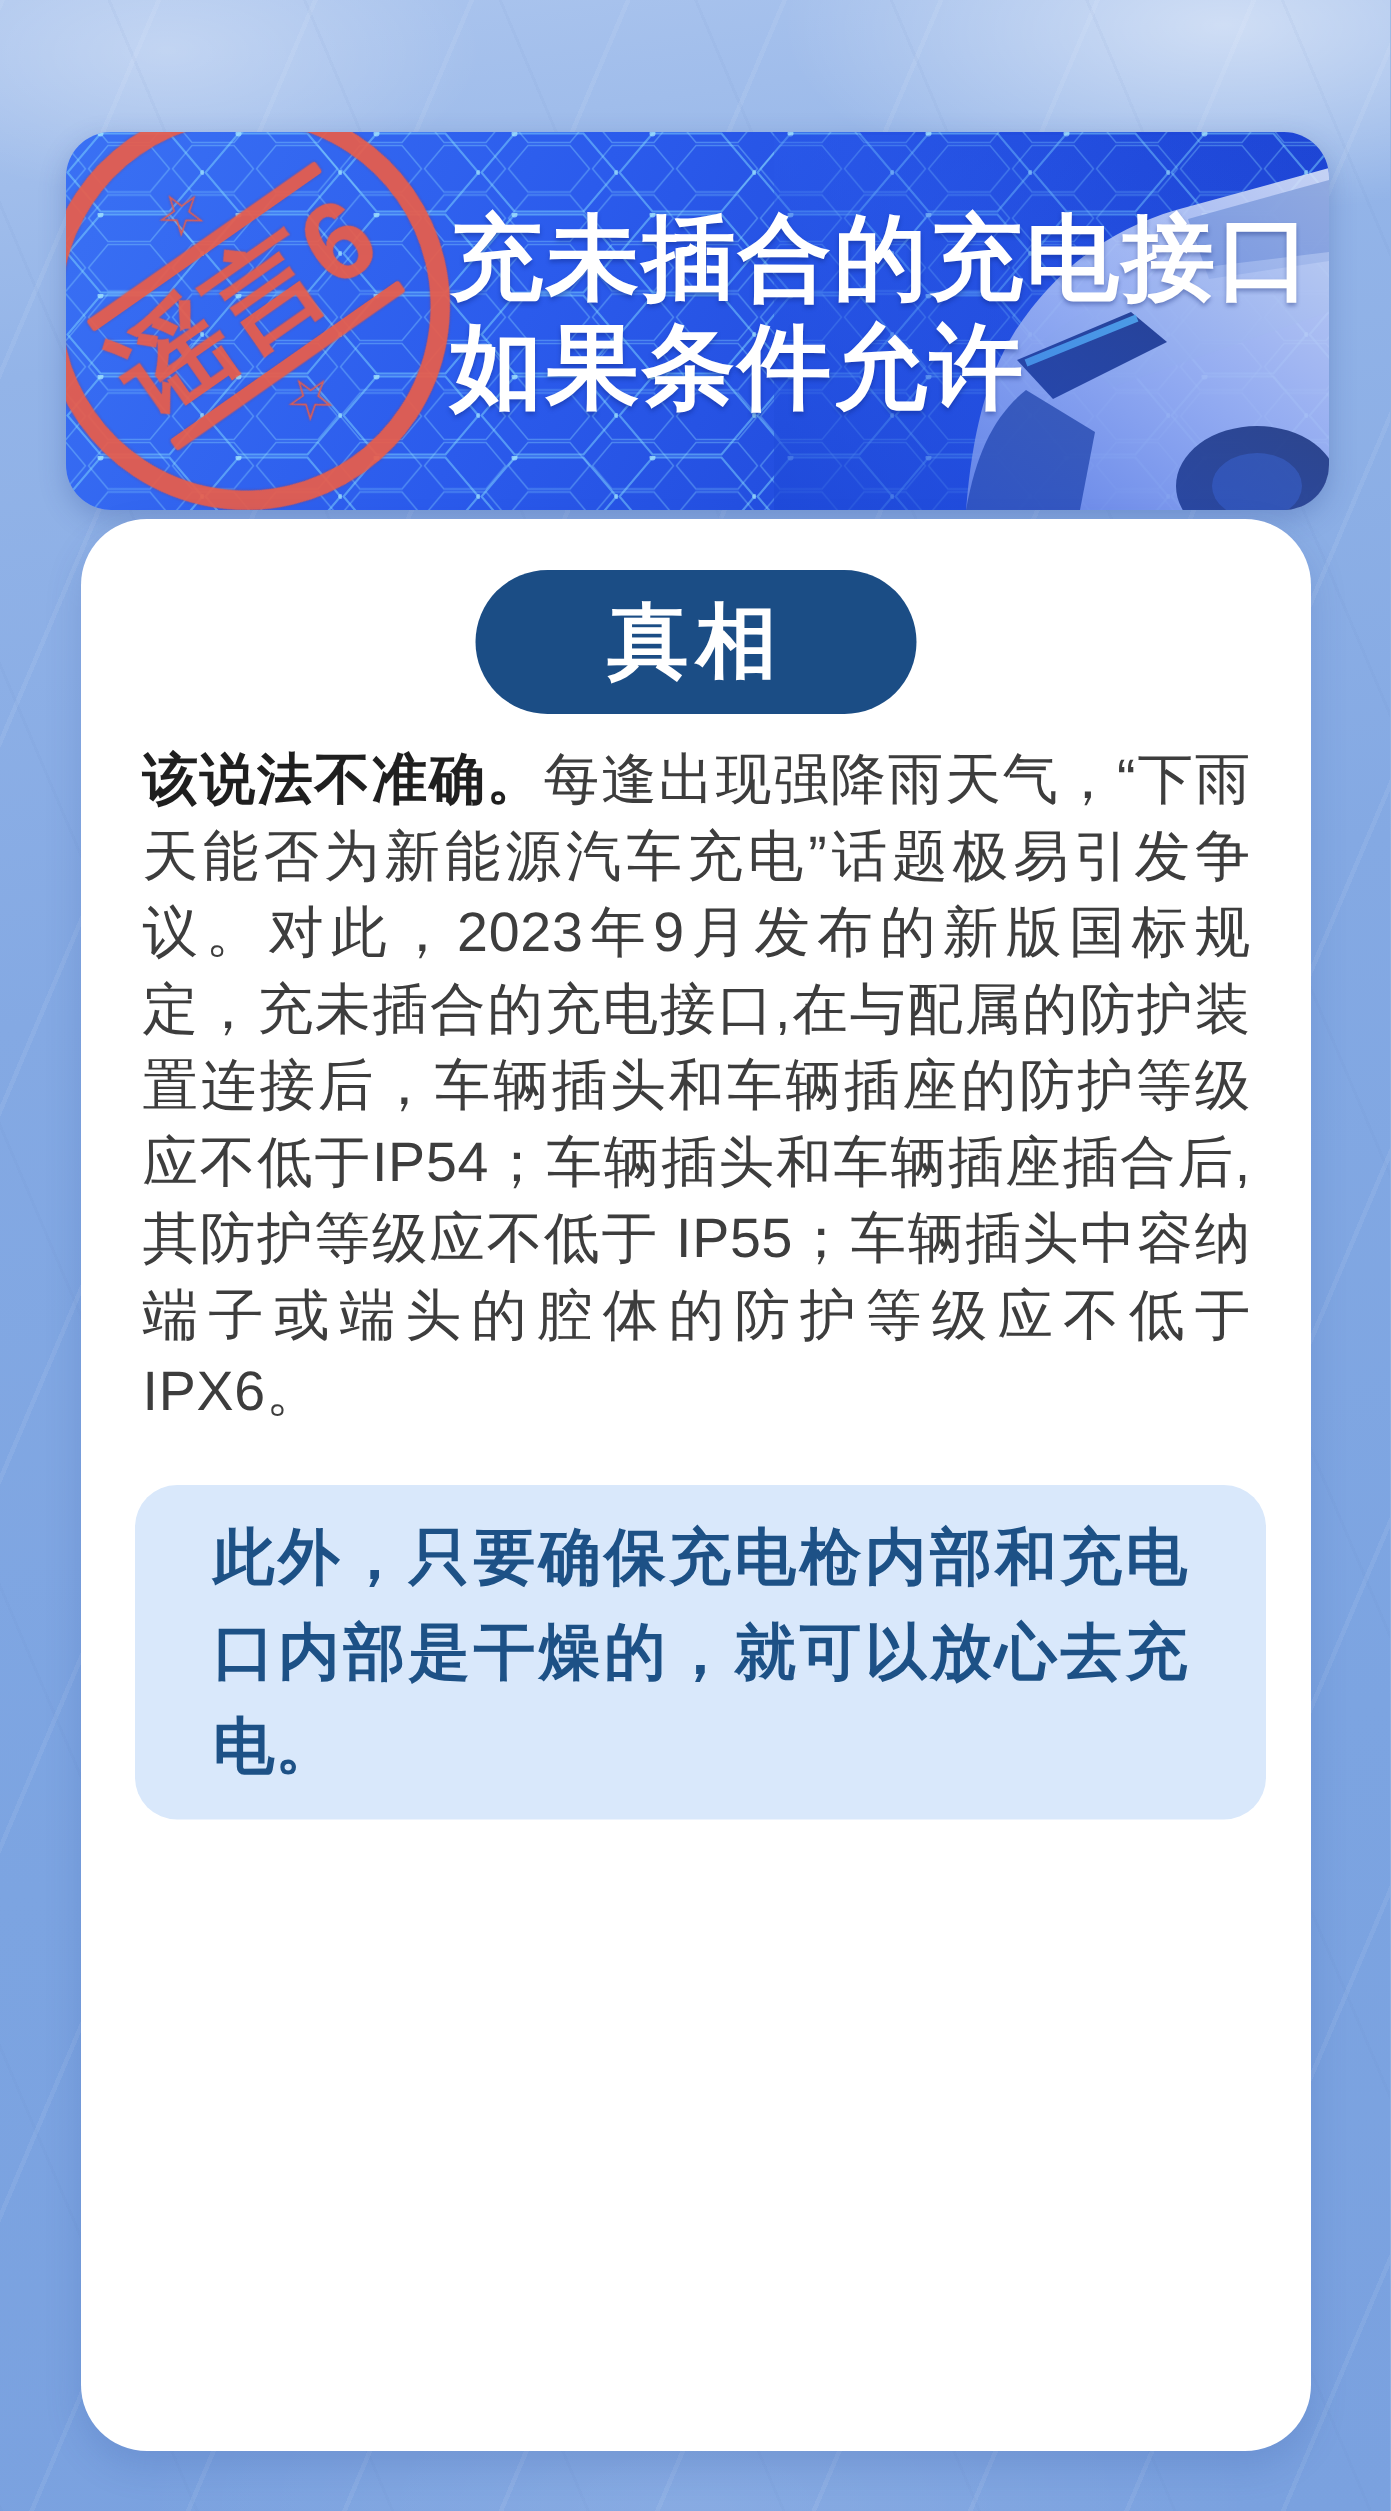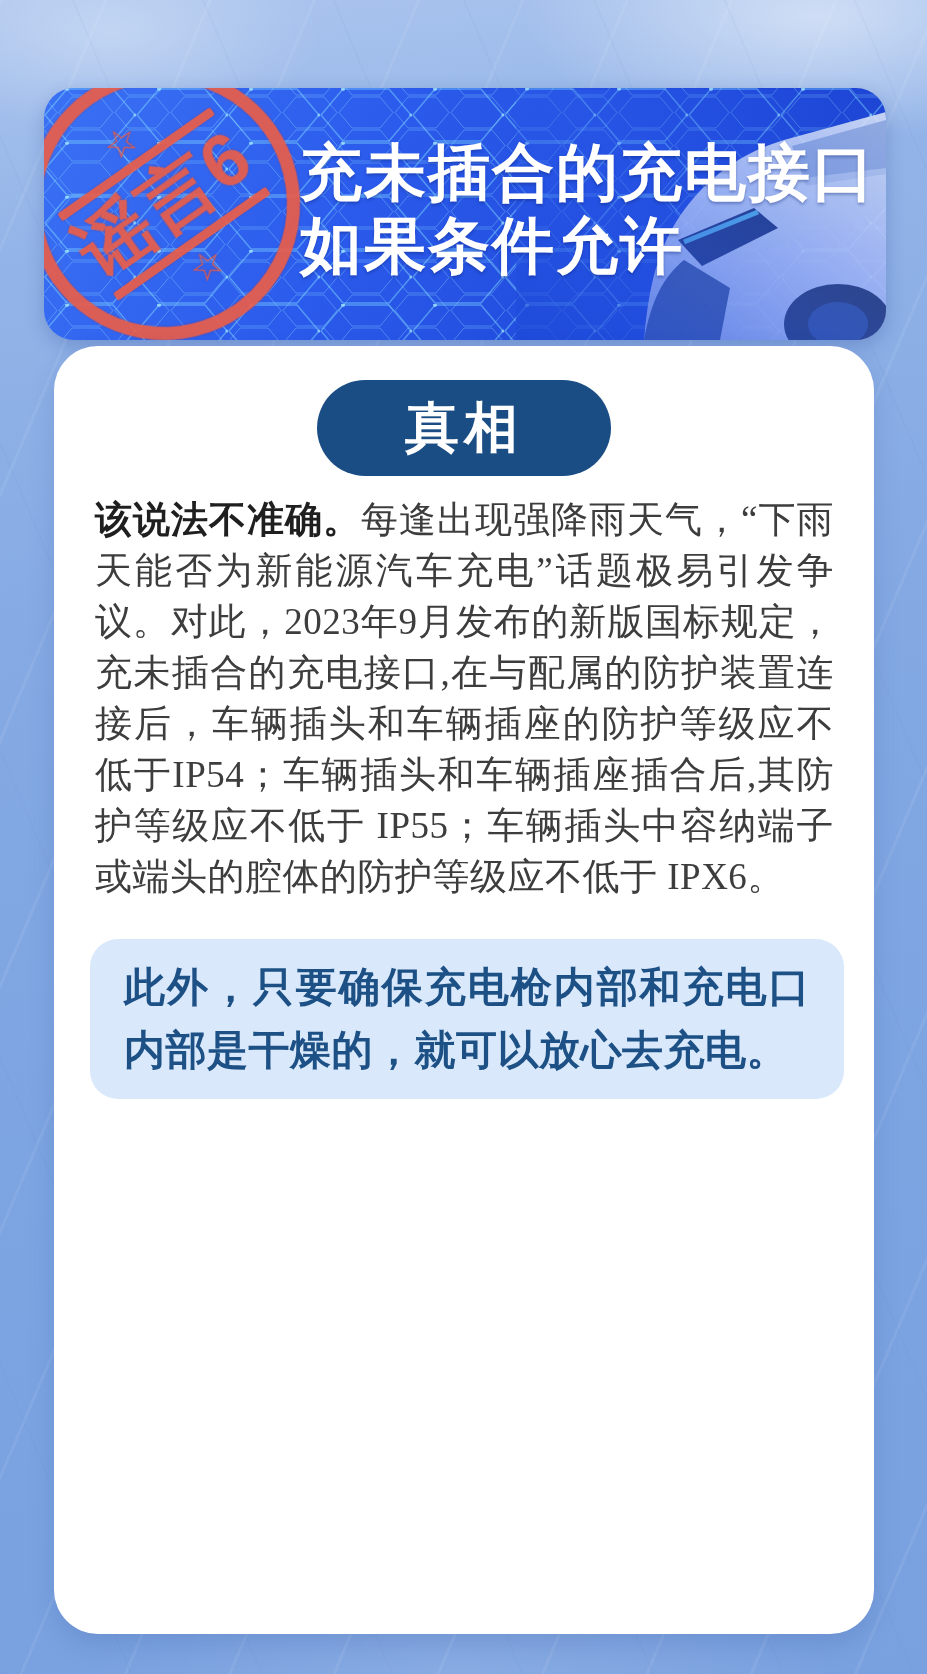--- a/index.html
+++ b/index.html
@@ -57,25 +57,25 @@
     box-shadow:0 10px 24px rgba(40,70,150,.18);
     margin-top:36px;
   }
   .badge{
     margin:34px auto 0; width:294px; height:96px; border-radius:48px;
     background:#1b4d85; color:#ffffff; font-size:54px; font-weight:900; letter-spacing:5px;
     display:flex; align-items:center; justify-content:center;
   }
   .body-text{
     margin:18px 40px 0 41px; font-size:37px; line-height:51px; color:#3d3d3d;
-    text-align:justify; letter-spacing:.5px;font-family:Liberation Serif, serif;
+    text-align:justify; letter-spacing:.5px;
   }
   .body-text strong{ color:#1f1f1f; font-weight:800; }
   .callout{
-    margin:37px 30px 0 36px; padding:17px 34px; border-radius:28px;
+    margin:37px 30px 0 36px; padding:17px 52px; border-radius:28px;
     background:#d9e8fb; color:#1d5186; font-size:41px; line-height:63px;
     font-weight:900; text-align:justify; letter-spacing:.5px;
   }
   .para2{ margin-top:50px; }
 </style>
 </head>
 <body>
 
 <div class="canvas">
   <div class="paper"></div>

